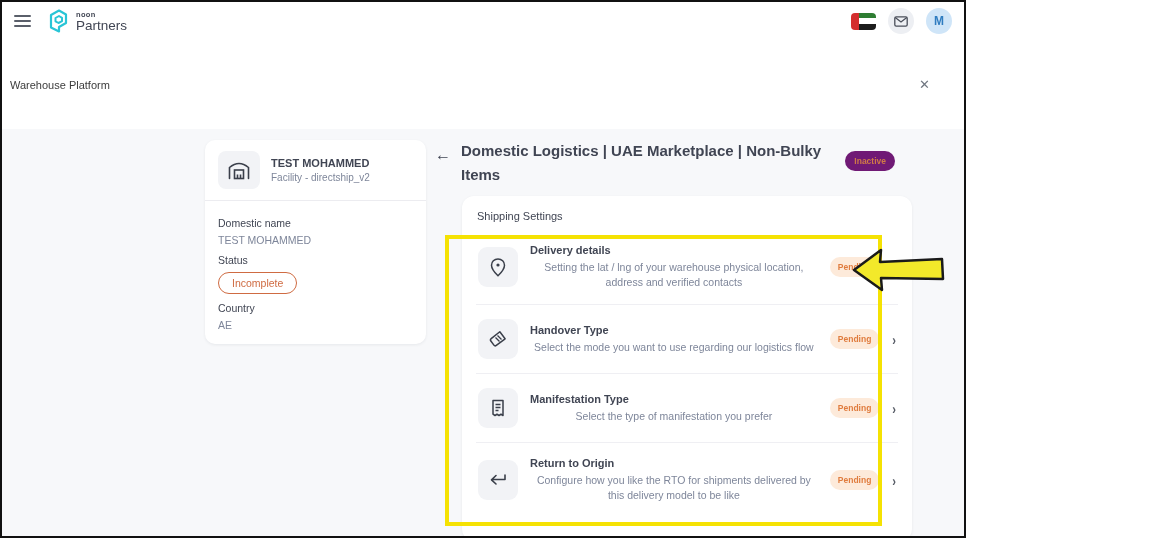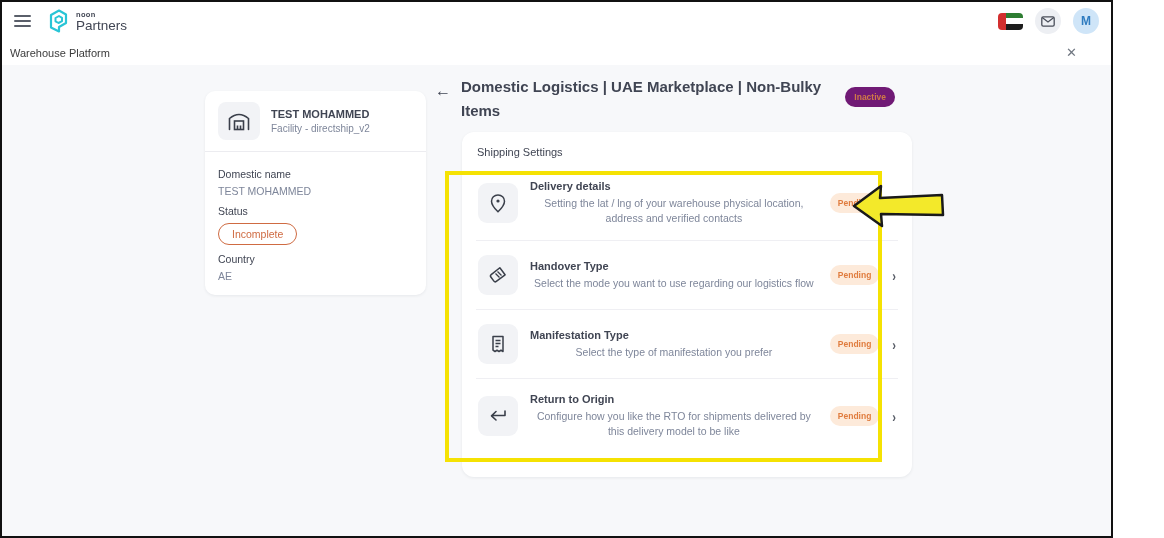--- a/index.html
+++ b/index.html
@@ -1,18 +1,18 @@
 <!DOCTYPE html>
 <html><head>
 <meta charset="utf-8">
 <style>
   * { margin:0; padding:0; box-sizing:border-box; }
   body { font-family:"Liberation Sans", sans-serif; background:#ffffff; }
-  .screen{ width:1113px; height:538px; border:2px solid #111; background:#fff;
-           position:relative; overflow:hidden; display:flex; flex-direction:column; }
+  .screen{ width:966px; height:538px; border:2px solid #111; background:#fff;
+           position:relative; overflow:hidden; display:flex; flex-direction:column;gap:32px; }
 
   
   .topbar{ height:38px; background:#fff; display:flex; align-items:center; padding:0 12px; flex:0 0 auto; }
   .hamburger{ width:17px; display:flex; flex-direction:column; gap:3px; cursor:pointer; margin-right:16px; }
   .hamburger span{ height:2px; background:#5a5f6a; border-radius:1px; }
   .logo{ display:flex; align-items:center; gap:7px; }
   .logo-mark{ width:22px; height:24px; }
   .logo-text .noon{ font-size:7.5px; font-weight:bold; color:#404553; letter-spacing:.3px; line-height:8px; }
   .logo-text .partners{ font-size:13.5px; color:#404553; font-weight:500; line-height:13px; }
   .top-right{ margin-left:auto; display:flex; align-items:center; gap:12px; }
@@ -35,21 +35,21 @@
 
   
   .modalbar{ height:25px; background:#fff; display:flex; align-items:center; padding:0 34px 0 8px; flex:0 0 auto; }
   .modal-title{ font-size:11px; color:#3c3c3c; }
   .close-x{ margin-left:auto; color:#6f7680; font-size:13px; line-height:13px; cursor:pointer; }
 
   
   .content{ flex:1; background:#f7f8fa; position:relative; }
 
   
-  .wh-card{ position:absolute; left:203px; top:26px; width:221px; background:#fff; border-radius:10px;
+  .wh-card{ position:absolute; left:203px; top:11px; width:221px; background:#fff; border-radius:10px;
             box-shadow:0 1px 3px rgba(40,45,60,.08); }
   .wh-head{ display:flex; align-items:center; gap:11px; padding:11px 13px; }
   .wh-iconbox{ width:42px; height:38px; background:#f2f3f6; border-radius:8px; display:flex; align-items:center; justify-content:center; }
   .wh-name{ font-size:11px; font-weight:bold; color:#404553; }
   .wh-sub{ font-size:10px; color:#7e869a; margin-top:3px; }
   .wh-divider{ height:1px; background:#ececf0; }
   .wh-body{ padding:8px 13px 13px; }
   .field-label{ font-size:10.5px; color:#404553; margin-top:8px; }
   .field-value{ font-size:10.5px; color:#7e869a; margin-top:5px; }
   .badge-incomplete{ display:inline-block; margin-top:6px; padding:4px 13px; border:1px solid #cf6b42; color:#cf6b42;

